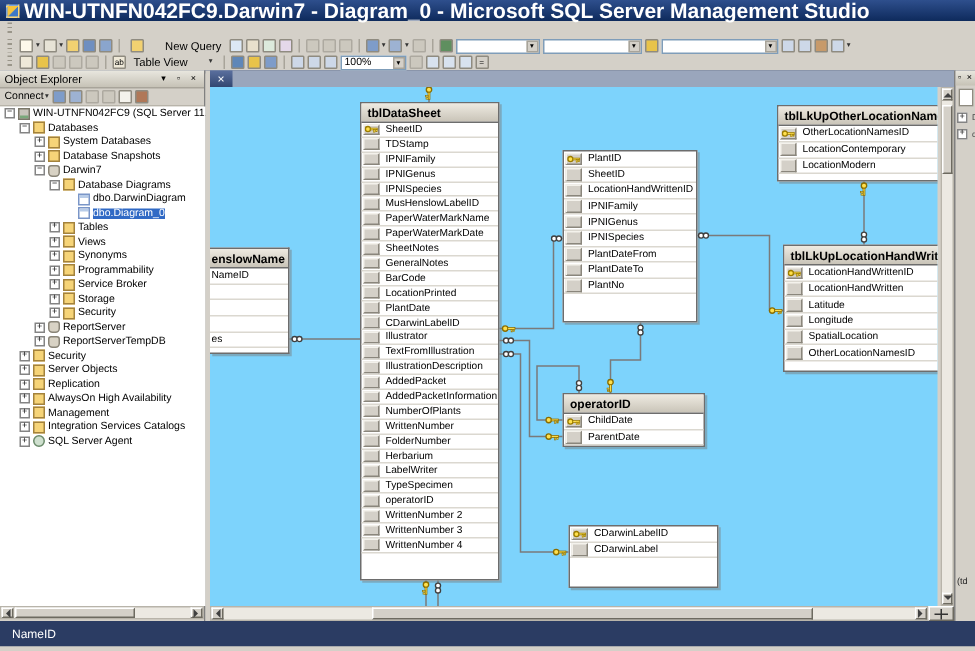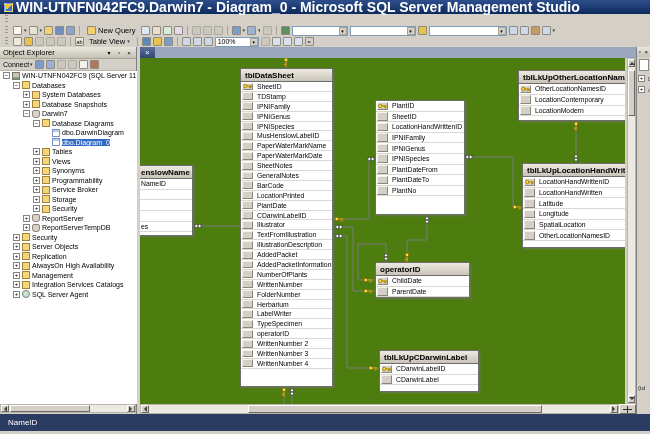--- a/index.html
+++ b/index.html
@@ -12,21 +12,21 @@
 
 .menubar{position:absolute;left:0;top:14px;width:650px;height:11px;display:flex;align-items:center;padding-left:2px}
 .grip{width:3px;height:9px;margin:0 3px;background:repeating-linear-gradient(#9a968a 0 1px,transparent 1px 3px)}
 .menu-item{padding:0 4px;font-size:7.5px;line-height:11px;white-space:nowrap}
 
 .tb{position:absolute;left:0;width:650px;height:11px;display:flex;align-items:center;gap:2px;padding-left:2px}
 .tb1{top:25px}.tb2{top:36px;border-bottom:2px solid #21386b;height:13px}
 .tbi{width:9px;height:9px;border:1px solid #8f8b80;border-radius:1px;flex:0 0 auto;font-size:5.5px;line-height:8px;text-align:center;overflow:hidden}
 .dd{font-size:5px;color:#333;line-height:9px}
 .sep{width:1px;height:9px;background:#a8a49a;margin:0 2px;flex:0 0 auto}
-.tbbtn{display:flex;align-items:center;gap:2px;font-size:7.5px;height:11px;padding:0 3px;white-space:nowrap}
+.tbbtn{display:flex;align-items:center;gap:14px;font-size:7.5px;height:11px;padding:0 3px;white-space:nowrap}
 .combo{height:10px;background:#fff;border:1px solid #7f9db9;font-size:7px;display:flex;align-items:center;justify-content:space-between;padding-left:2px;flex:0 0 auto}
 .combo .arr{width:8px;height:8px;background:#d4d0c8;border:1px solid #a8a49a;font-size:5px;line-height:7px;text-align:center;flex:0 0 auto}
 
 .oe{position:absolute;left:0;top:47px;width:137px;height:367px;background:#d4d0c8;border-right:1px solid #808080}
 .oehead{height:12px;display:flex;align-items:center;justify-content:space-between;background:linear-gradient(#e9e7df,#c6c2b6);border-bottom:1px solid #a8a49a;padding:0 3px;font-size:7.5px}
 .oehead .hbtns{display:flex;gap:2px}
 .hbtn{width:8px;height:8px;font-size:6px;line-height:7px;text-align:center;border:1px solid transparent}
 .oetb{height:12px;display:flex;align-items:center;gap:2px;padding:0 3px;border-bottom:1px solid #b8b4aa}
 .connect{font-size:7px;display:flex;align-items:center;gap:1px}
 .oetree{position:absolute;left:0;top:24px;width:137px;height:333px;background:#fff;overflow:hidden}
@@ -45,21 +45,21 @@
 .sbtn{position:absolute;background:#d4d0c8;border:1px solid;border-color:#fff #6d6a60 #6d6a60 #fff;display:flex;align-items:center;justify-content:center}
 .thumb{position:absolute;background:#d4d0c8;border:1px solid;border-color:#fff #6d6a60 #6d6a60 #fff}
 .tri{width:0;height:0;border:3px solid transparent}
 .tri.l{border-right-color:#404040;margin-right:2px}.tri.r{border-left-color:#404040;margin-left:2px}
 .tri.u{border-bottom-color:#404040;margin-bottom:2px}.tri.d{border-top-color:#404040;margin-top:2px}
 
 .splitter{position:absolute;left:137px;top:47px;width:3px;height:367px;background:#d4d0c8}
 .tabstrip{position:absolute;left:140px;top:47px;width:496px;height:11px;background:#9aa6bc}
 .doctab{position:absolute;left:140px;top:47px;height:12px;background:linear-gradient(#5a6f9e,#2f436c);color:#fff;font-size:7.5px;display:flex;align-items:center;gap:6px;padding:0 5px;white-space:nowrap}
 .tabclose{font-size:8px;line-height:10px}
-.canvas{position:absolute;left:140px;top:58px;width:485px;height:346px;background:#4d7c0f;overflow:hidden}
+.canvas{position:absolute;left:140px;top:58px;width:485px;height:346px;background:#7dd3fc;overflow:hidden}
 
 .dtable{position:absolute;background:#fff;border:1px solid #6d6d6d;box-shadow:1.5px 1.5px 0 rgba(120,120,120,.45)}
 .dhead{height:13px;background:linear-gradient(#eeeae1,#c9c4b8);border-bottom:1px solid #6d6d6d;font-weight:bold;font-size:8px;line-height:13px;padding-left:4px;white-space:nowrap;overflow:hidden}
 .drow{display:flex;align-items:stretch;border-bottom:1px solid #dbd8d0;overflow:hidden}
 .dcell{width:11px;background:#d4d0c8;border:1px solid;border-color:#f4f2ec #8a867c #8a867c #f4f2ec;margin:0.5px;flex:0 0 auto;display:flex;align-items:center;justify-content:center}
 .dlabel{font-size:6.8px;padding-left:4px;white-space:nowrap;align-self:center}
 .partial .dhead{padding-left:1px;border-left:0}
 .partial{border-left:0}
 
 .rpanel{position:absolute;left:636px;top:47px;width:14px;height:367px;background:#d4d0c8;border-left:1px solid #808080;font-size:6px;overflow:hidden}
@@ -520,21 +520,20 @@
           </div>
           <span class="dlabel">ChildDate</span>
         </div>
         <div class="drow" style="height: 10.5px;">
           <div class="dcell"></div>
           <span class="dlabel">ParentDate</span>
         </div>
       </div>
     </div>
     <div class="dtable" style="left: 239px; top: 292px; width: 100px; height: 42px;">
-      <div class="dhead">tblLkUpCDarwinLabel</div>
       <div class="dbody">
         <div class="drow" style="height: 10.5px;">
           <div class="dcell">
             <svg width="9" height="6" viewBox="-4.5 -3 9 6">
               <circle cx="-2.2" cy="0" r="1.7" fill="#ffe04d" stroke="#9c7c00" stroke-width="0.9"></circle>
               <rect x="-0.6" y="-0.6" width="4.6" height="1.2" fill="#ffe04d" stroke="#9c7c00" stroke-width="0.5"></rect>
               <rect x="1.6" y="0.4" width="0.9" height="1.7" fill="#ffe04d" stroke="#9c7c00" stroke-width="0.4"></rect>
               <rect x="3" y="0.4" width="0.9" height="1.4" fill="#ffe04d" stroke="#9c7c00" stroke-width="0.4"></rect>
             </svg>
           </div>

